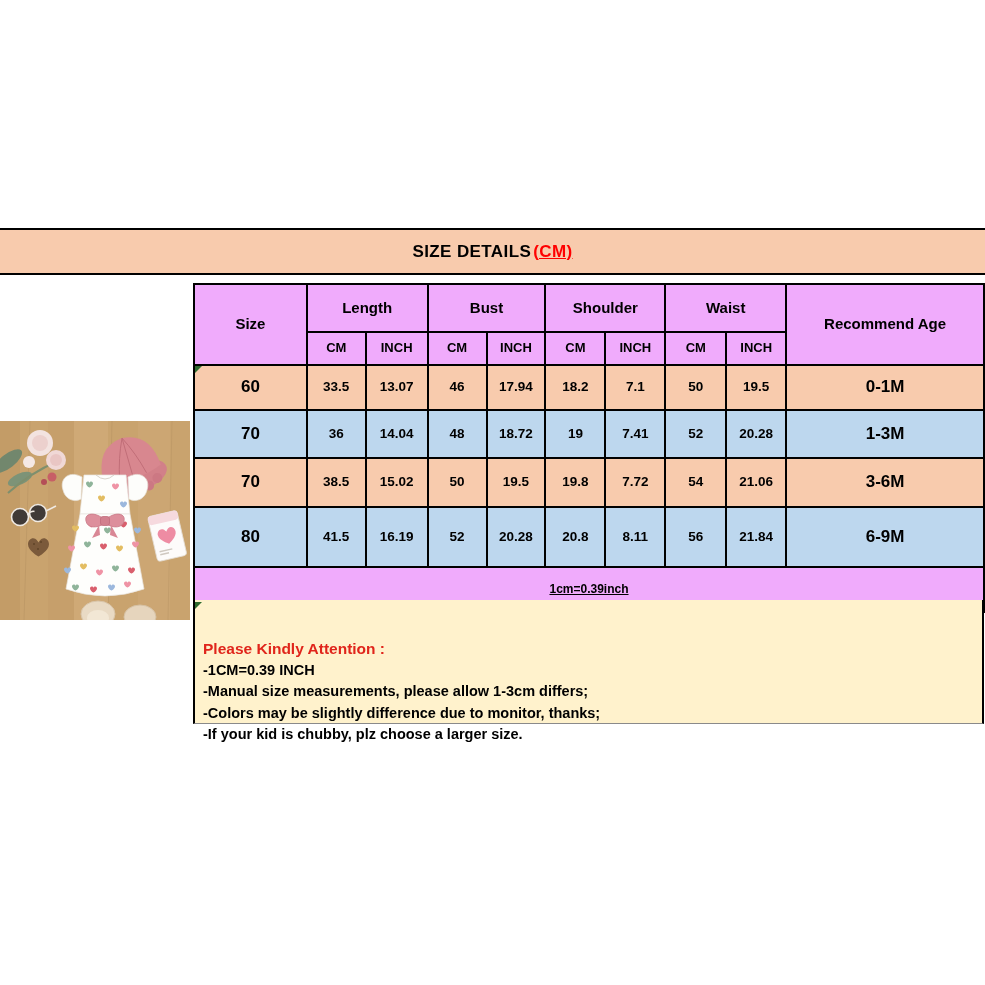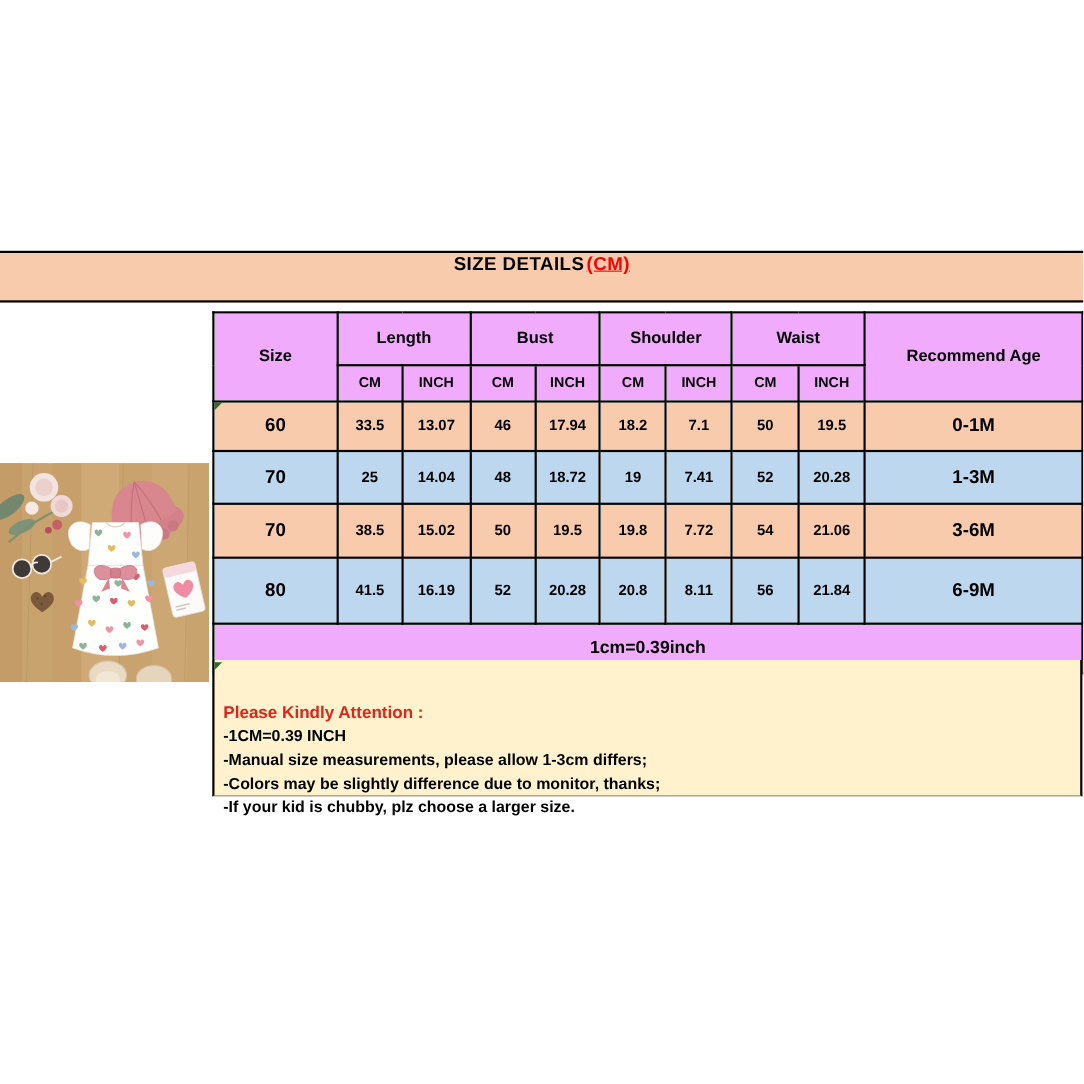--- a/index.html
+++ b/index.html
@@ -4,39 +4,39 @@
 <style>
   html,body{margin:0;padding:0;background:#fff;}
   .canvas{
     position:relative;width:985px;height:985px;background:#ffffff;overflow:hidden;
     font-family:"Liberation Sans","DejaVu Sans",sans-serif;font-weight:bold;color:#000;
   }
   
   .title-bar{
     position:absolute;left:0;top:228px;width:985px;height:47px;box-sizing:border-box;
     background:#F8CBAD;border-top:2px solid #000;border-bottom:2px solid #000;
-    display:flex;justify-content:center;font-size:17px;letter-spacing:.4px;
+    display:flex;align-items:center;justify-content:center;font-size:17px;letter-spacing:.4px;
   }
   .title-unit{color:#FF0000;text-decoration:underline;margin-left:2px;}
   
   table.size-table{
     position:absolute;left:193px;top:283px;border-collapse:collapse;table-layout:fixed;
   }
   .size-table th,.size-table td{
     border:2px solid #000;text-align:center;vertical-align:middle;padding:0;line-height:1.1;
     overflow:hidden;white-space:nowrap;
   }
   .bg-green{background:#f0abfc;}
   .bg-peach{background:#F8CBAD;}
   .bg-blue{background:#BDD7EE;}
   .size-table th.group{font-size:15px;}
   .size-table th.sub{font-size:13px;}
   .size-table td.num{font-size:13.5px;}
   .size-table td.big{font-size:17px;}
-  .size-table td.footer-cell{font-size:16px;}
+  .size-table td.footer-cell{font-size:12px;text-decoration:underline;}
   
   .notes{
     position:absolute;left:193px;top:600px;width:791px;height:124px;box-sizing:border-box;
     background:#FFF2CC;border-left:2px solid #000;border-right:2px solid #000;border-bottom:1px solid #8a8a8a;
     padding:38px 10px 0 8px;font-size:14.5px;line-height:21.5px;
   }
   .notes-title{color:#E0251B;font-size:15.5px;}
   
   .tri{position:absolute;width:0;height:0;border-top:7px solid #2D6A2D;border-right:7px solid transparent;}
   
@@ -204,21 +204,21 @@
       <td class="bg-peach num">46</td>
       <td class="bg-peach num">17.94</td>
       <td class="bg-peach num">18.2</td>
       <td class="bg-peach num">7.1</td>
       <td class="bg-peach num">50</td>
       <td class="bg-peach num">19.5</td>
       <td class="bg-peach big">0-1M</td>
     </tr>
     <tr style="height:48px">
       <td class="bg-blue big">70</td>
-      <td class="bg-blue num">25</td>
+      <td class="bg-blue num">36</td>
       <td class="bg-blue num">14.04</td>
       <td class="bg-blue num">48</td>
       <td class="bg-blue num">18.72</td>
       <td class="bg-blue num">19</td>
       <td class="bg-blue num">7.41</td>
       <td class="bg-blue num">52</td>
       <td class="bg-blue num">20.28</td>
       <td class="bg-blue big">1-3M</td>
     </tr>
     <tr style="height:49px">

